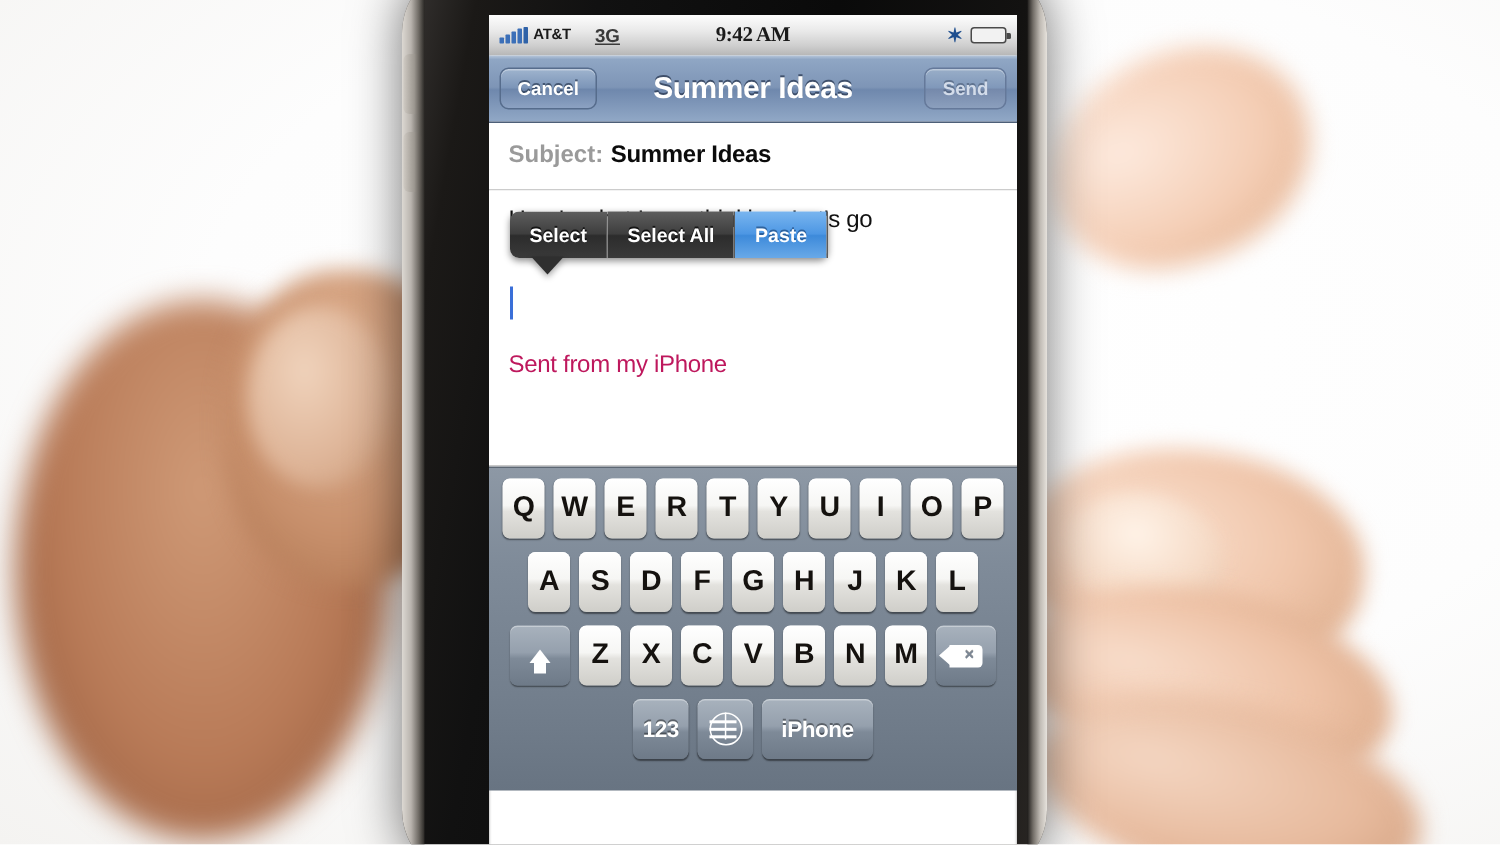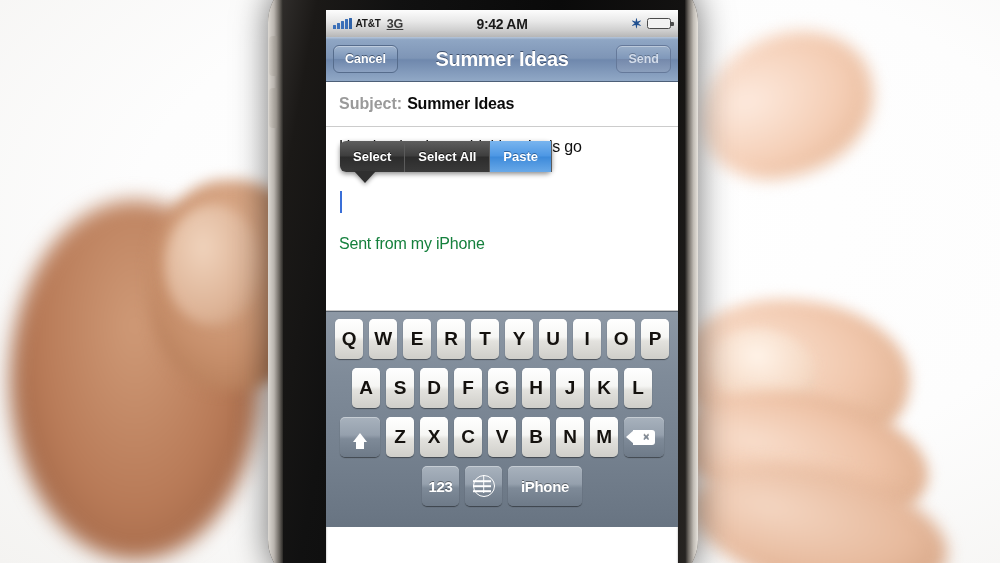--- a/index.html
+++ b/index.html
@@ -157,24 +157,24 @@
     color: #1a1a1a;
   }
   #signal-bars { display: flex; align-items: flex-end; gap: 1.5px; height: 11px; margin-right: 4px; }
   #signal-bars i { display: block; width: 2.5px; background: #3b6fb8; border-radius: .5px; }
   #signal-bars i:nth-child(1) { height: 4px; }
   #signal-bars i:nth-child(2) { height: 6px; }
   #signal-bars i:nth-child(3) { height: 8px; }
   #signal-bars i:nth-child(4) { height: 10px; }
   #signal-bars i:nth-child(5) { height: 11px; background: #2f62a8; }
   #carrier { font-size: 10px; letter-spacing: -.2px; }
-  #network { font-size: 12.5px; margin-left: 6px; color: #3a3a3a; text-decoration: underline; }
+  #network { font-size: 12.5px; margin-left: 16px; color: #3a3a3a; text-decoration: underline; }
   #clock {
     position: absolute; left: 0; right: 0; text-align: center;
-    font-size: 14px; font-weight: bold; letter-spacing: -.3px;
+    font-size: 14px; font-weight: bold; letter-spacing: -.3px; font-family: Liberation Serif, serif;
   }
   #status-right { margin-left: auto; display: flex; align-items: center; gap: 5px; }
   #bt-icon { font-size: 13px; color: #1f4f8f; line-height: 1; }
   #battery {
     position: relative;
     width: 24px; height: 11px;
     border: 1.2px solid #4a4a4a;
     border-radius: 2.5px;
     background: #f2f2f2;
     padding: 1px;
@@ -256,21 +256,21 @@
   #caret {
     position: absolute;
     left: 14px; top: 64px;
     width: 2px; height: 22px;
     background: #3a6fd8;
   }
   #signature {
     position: absolute;
     left: 13px; top: 108px;
     font-size: 16px;
-    color: #15803d;
+    color: #be185d;
     letter-spacing: -.2px;
   }
   #body-divider {
     position: absolute; left: 0; right: 0; bottom: 0;
     height: 1px; background: #c8c8c8;
   }
 
   
   #edit-popup {
     position: absolute;

